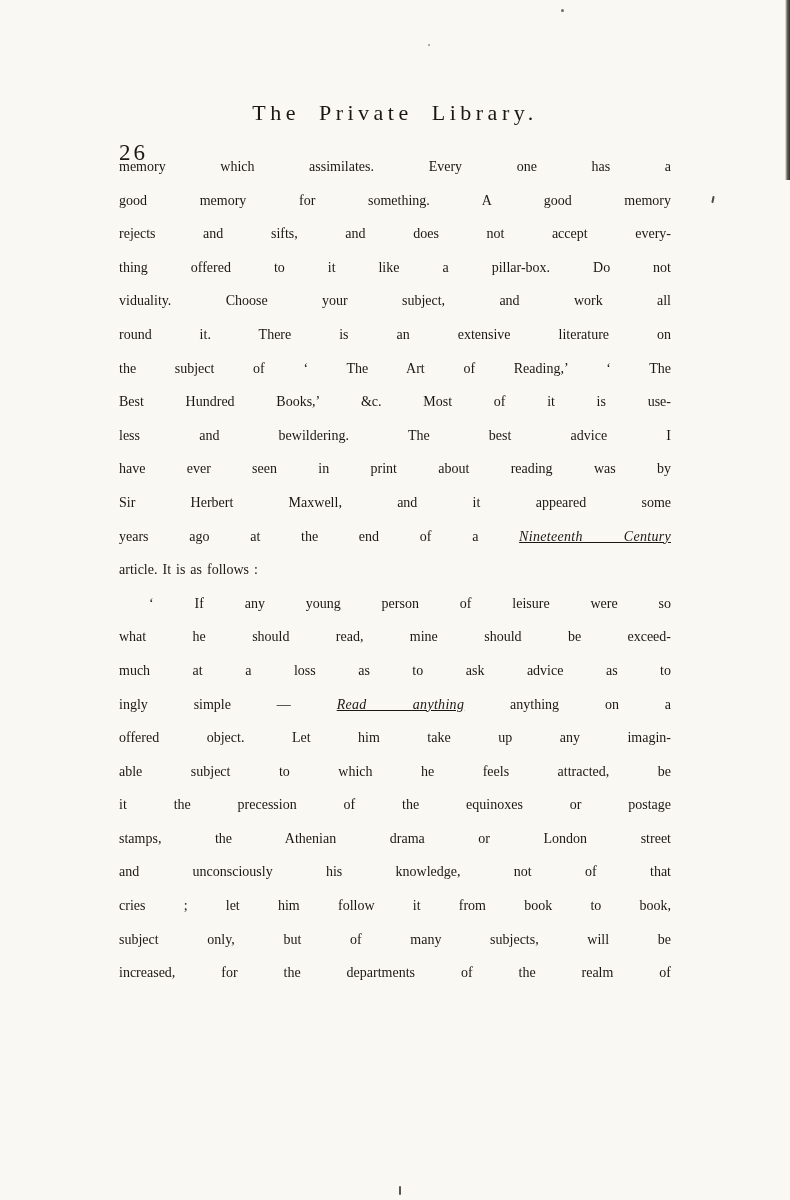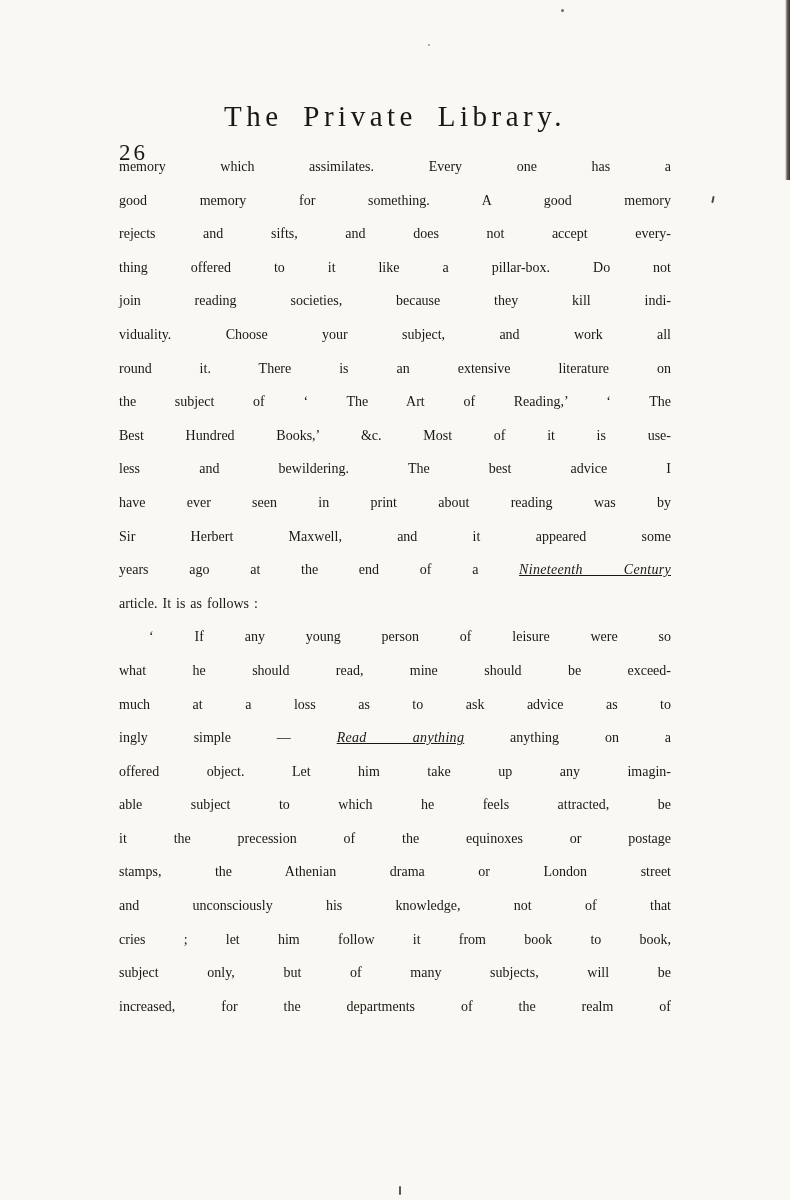--- a/index.html
+++ b/index.html
@@ -16,21 +16,21 @@
     position: absolute;
     left: 119px; top: 100px; width: 552px;
   }
   .header { position: relative; height: 36px; margin-bottom: 14px; }
   .pagenum {
     position: absolute; left: 0; top: 3px;
     font-size: 23px; letter-spacing: 3px; margin-top: 37px;
   }
   .title {
     display: block; text-align: center;
-    font-size: 29px; letter-spacing: 4.5px; word-spacing: 9px;
+    font-size: 22px; letter-spacing: 4.5px; word-spacing: 9px;
   }
   .bodytext { font-size: 14px; line-height: 33.6px; word-spacing: 1.5px; }
   .line { text-align: left; white-space: normal; }
   .line.j { text-align: justify; text-align-last: justify; }
   .line.ind { text-indent: 30px; }
   .line i { font-style: italic; letter-spacing: 0.3px; text-decoration: underline; }
 
   
   .edge-shadow {
     position: absolute; right: 0; top: 1020; width: 5px; height: 180px;
@@ -49,21 +49,20 @@
   <div class="column">
     <div class="header">
       <span class="pagenum">26</span>
       <span class="title">The Private Library.</span>
     </div>
     <div class="bodytext" id="text-body">
         <div class="line j"><span>memory which assimilates. Every one has a</span></div>
         <div class="line j"><span>good memory for something. A good memory</span></div>
         <div class="line j"><span>rejects and sifts, and does not accept every-</span></div>
         <div class="line j"><span>thing offered to it like a pillar-box. Do not</span></div>
-        <div class="line j"><span>join reading societies, because they kill indi-</span></div>
         <div class="line j"><span>viduality. Choose your subject, and work all</span></div>
         <div class="line j"><span>round it. There is an extensive literature on</span></div>
         <div class="line j"><span>the subject of ‘ The Art of Reading,’ ‘ The</span></div>
         <div class="line j"><span>Best Hundred Books,’ &amp;c. Most of it is use-</span></div>
         <div class="line j"><span>less and bewildering. The best advice I</span></div>
         <div class="line j"><span>have ever seen in print about reading was by</span></div>
         <div class="line j"><span>Sir Herbert Maxwell, and it appeared some</span></div>
         <div class="line j"><span>years ago at the end of a </span><i>Nineteenth Century</i></div>
         <div class="line"><span>article. It is as follows :</span></div>
         <div class="line j ind"><span>‘ If any young person of leisure were so</span></div>

